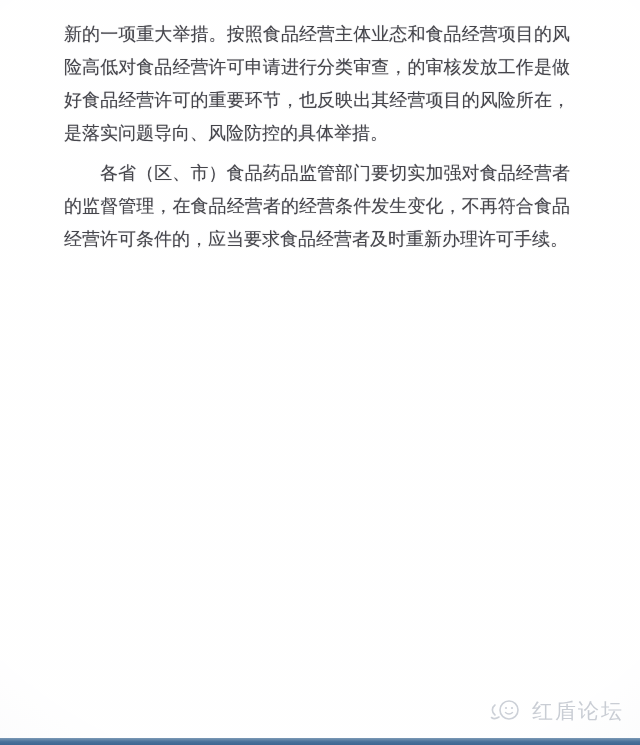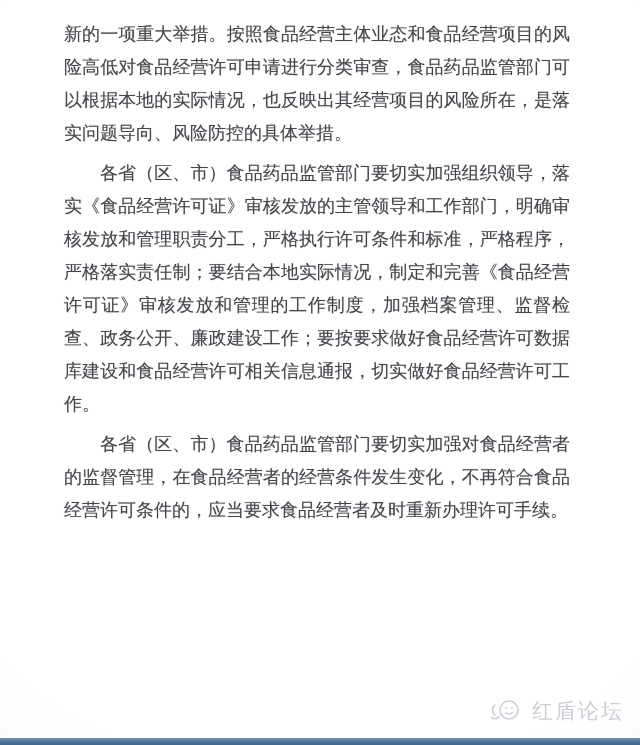--- a/index.html
+++ b/index.html
@@ -66,22 +66,21 @@
     height: 7px;
     background: linear-gradient(180deg, #7b99b5 0%, #476f99 55%, #3e6691 100%);
   }
 </style>
 </head>
 <body>
 
 <div class="page">
 
   <div class="text-block">
-    <p>新的一项重大举措。按照食品经营主体业态和食品经营项目的风险高低对食品经营许可申请进行分类审查，食品药品监管部门可以根据本地的实际情况，也反映出其经营项目的风险所在，是落实问题导向、风险防控的具体举措。</p>
-    <p class="indent">各省（区、市）食品药品监管部门要切实加强组织领导，落实《食品经营许可证》审核发放的主管领导和工作部门，明确审核发放和管理职责分工，严格执行许可条件和标准，严格程序，严格落实责任制；要结合本地实际情况，制定和完善《食品经营许可证》审核发放和管理的工作制度，加强档案管理、监督检查、政务公开、廉政建设工作；要按要求做好食品经营许可数据库建设和食品经营许可相关信息通报，切实做好食品经营许可工作。</p>
+    <p>新的一项重大举措。按照食品经营主体业态和食品经营项目的风险高低对食品经营许可申请进行分类审查，的审核发放工作是做好食品经营许可的重要环节，也反映出其经营项目的风险所在，是落实问题导向、风险防控的具体举措。</p>
     <p class="indent">各省（区、市）食品药品监管部门要切实加强对食品经营者的监督管理，在食品经营者的经营条件发生变化，不再符合食品经营许可条件的，应当要求食品经营者及时重新办理许可手续。</p>
   </div>
 
   <div class="watermark">
     <span>
       <svg width="36" height="28" viewBox="0 0 36 28" fill="none" xmlns="http://www.w3.org/2000/svg">
 
         <path d="M6 8 C 2.5 10.5, 2.5 15.5, 6 18" stroke="#ccd0d7" stroke-width="1.6" stroke-linecap="round"></path>
         <path d="M10 20 C 7 22, 4.5 22, 2.5 20.5" stroke="#ccd0d7" stroke-width="1.6" stroke-linecap="round"></path>
 

